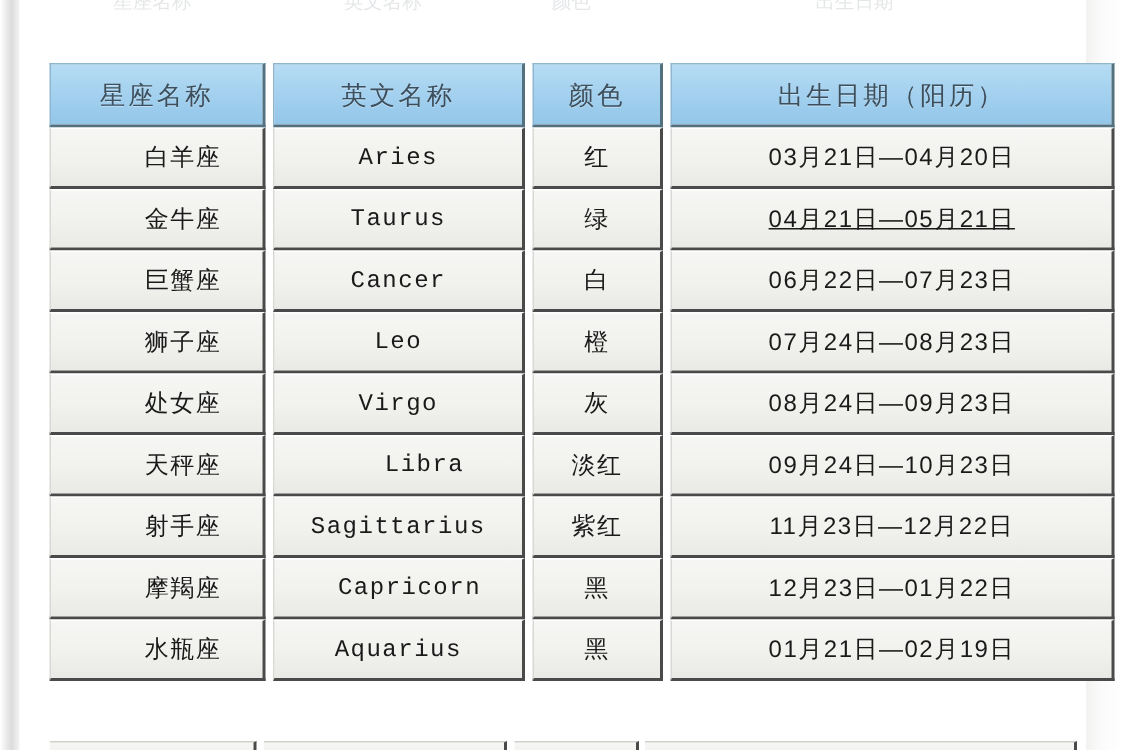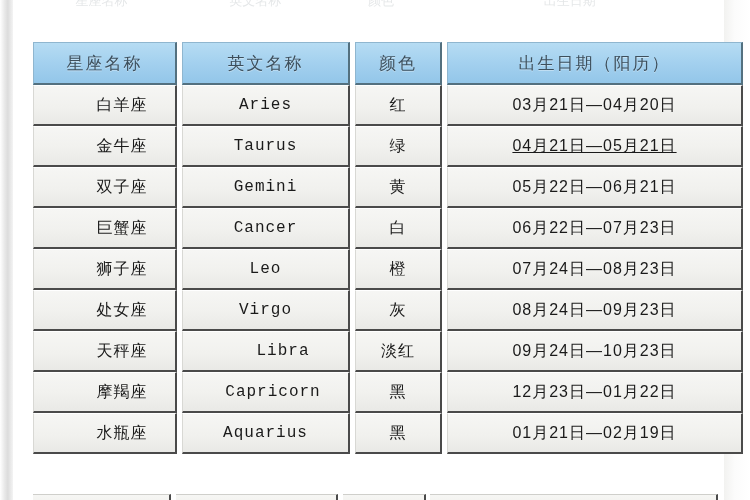--- a/index.html
+++ b/index.html
@@ -182,29 +182,20 @@
         <tr>
           <td class="c-name" style="width: 139px; margin-top: 46px;">金牛座</td>
           <td class="sep"></td>
           <td class="c-en" style="width: 163px;">Taurus</td>
           <td class="sep"></td>
           <td class="c-color" style="width: 82px;">绿</td>
           <td class="sep"></td>
           <td class="c-date" style="width: 291px; text-decoration: underline;">04月21日—05月21日</td>
         </tr>
         <tr>
-          <td class="c-name" style="width: 139px;">双子座</td>
-          <td class="sep"></td>
-          <td class="c-en" style="width: 163px;">Gemini</td>
-          <td class="sep"></td>
-          <td class="c-color" style="width: 82px;">黄</td>
-          <td class="sep"></td>
-          <td class="c-date" style="width: 291px;">05月22日—06月21日</td>
-        </tr>
-        <tr>
           <td class="c-name" style="width: 139px;">巨蟹座</td>
           <td class="sep"></td>
           <td class="c-en" style="width: 163px;">Cancer</td>
           <td class="sep"></td>
           <td class="c-color" style="width: 82px;">白</td>
           <td class="sep"></td>
           <td class="c-date" style="width: 291px;">06月22日—07月23日</td>
         </tr>
         <tr>
           <td class="c-name" style="width: 139px;">狮子座</td>
@@ -225,20 +216,29 @@
           <td class="c-date" style="width: 291px;">08月24日—09月23日</td>
         </tr>
         <tr>
           <td class="c-name" style="width: 139px;">天秤座</td>
           <td class="sep"></td>
           <td class="c-en" style="width: 163px; padding-left: 36px;">Libra</td>
           <td class="sep"></td>
           <td class="c-color" style="width: 82px;">淡红</td>
           <td class="sep"></td>
           <td class="c-date" style="width: 291px; margin-top: 48px;">09月24日—10月23日</td>
+        </tr>
+        <tr>
+          <td class="c-name" style="width: 139px;">射手座</td>
+          <td class="sep"></td>
+          <td class="c-en" style="width: 163px;">Sagittarius</td>
+          <td class="sep"></td>
+          <td class="c-color" style="width: 82px;">紫红</td>
+          <td class="sep"></td>
+          <td class="c-date" style="width: 291px;">11月23日—12月22日</td>
         </tr>
         <tr>
           <td class="c-name" style="width: 139px;">摩羯座</td>
           <td class="sep"></td>
           <td class="c-en" style="width: 163px; padding-left: 16px;">Capricorn</td>
           <td class="sep"></td>
           <td class="c-color" style="width: 82px;">黑</td>
           <td class="sep"></td>
           <td class="c-date" style="width: 291px;">12月23日—01月22日</td>
         </tr>

